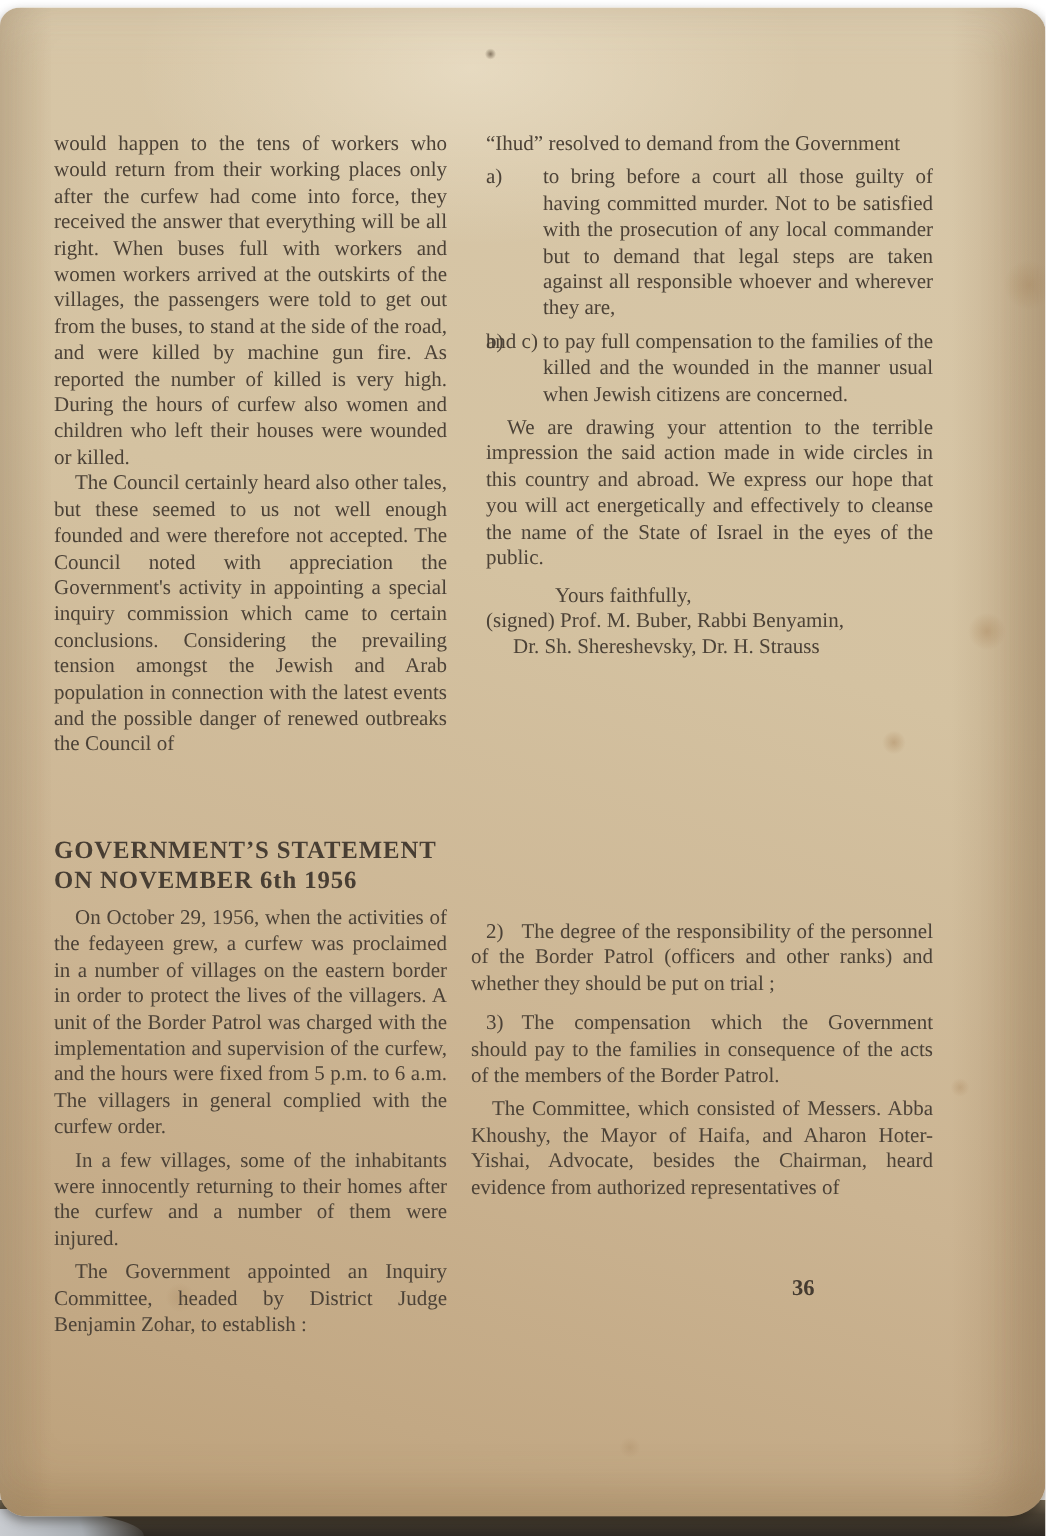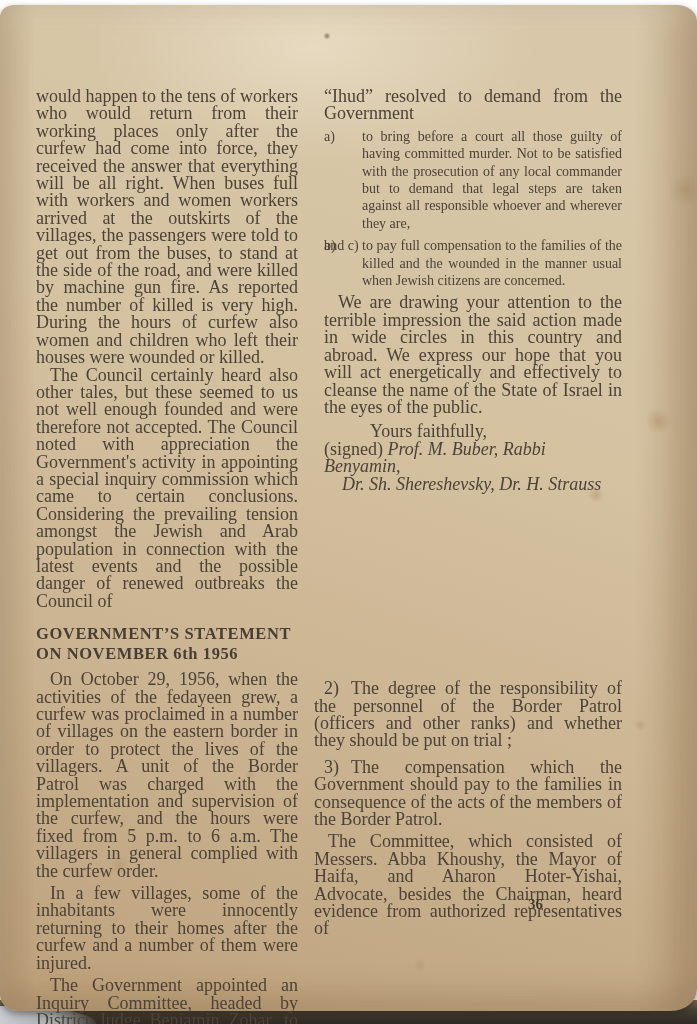--- a/index.html
+++ b/index.html
@@ -50,53 +50,53 @@
     box-shadow:
       0 3px 7px rgba(30,24,16,.45),
       inset 0 -14px 34px rgba(110,80,45,.22),
       inset -14px 0 30px rgba(120,88,50,.18),
       inset 0 10px 26px rgba(255,250,235,.25);
     color: #4c4237;
   }
   .content {
     position: absolute; left: 36px; top: 83px; width: 586px;
   }
-  p { font-size: 18px; line-height: 17.4px; text-align: justify; }
+  p { font-size: 14px; line-height: 17.4px; text-align: justify; }
   .indent { text-indent: 14px; }
   .two-col { display: flex; }
   .letter-section { min-height: 455px; }
   .letter-section .col-left  { width: 262px; margin-right: 26px; }
   .letter-section .col-right { width: 298px; }
   .statement-section .col-left  { width: 262px; margin-right: 16px; }
   .statement-section .col-right { width: 308px; }
 
   .hang-item { position: relative; padding-left: 38px; margin-top: 5px; }
   .hang-item .marker { position: absolute; left: 0; top: 0; font-size: 14px; line-height: 17.4px; }
   .hang-item .hang-text { display: block; font-size: 14px; line-height: 17.4px; text-align: justify; }
 
   .closing-para { margin-top: 5px; }
   .valediction { margin-top: 7px; padding-left: 46px; text-align: left; }
   .sig-line1 { text-align: left; }
   .sig-line2 { text-align: left; padding-left: 18px; }
-  .italic { font-style: italic; }
+  .italic { }
 
   .statement-heading {
     margin: 14px 24px 8px 0;
     text-align: left;
     font-size: 16.5px; line-height: 19.5px;
     font-weight: bold; letter-spacing: .6px;
     color: #483e33;
   }
   .num-para { text-indent: 10px; margin-top: 9px; }
   .num-para .marker { margin-right: 12px; }
   .para-gap { margin-top: 5px; }
   .first-num { margin-top: 0; }
 
   .page-number {
-    position: absolute; left: 528px; top: 891px;
+    position: absolute; left: 528px; top: 846px;
     font-size: 15px; font-weight: bold; color: #453b30;
   }
 </style>
 </head>
 <body>
 
 <div class="photo">
   <div class="table-surface"></div>
   <div class="table-corner-highlight"></div>
 

